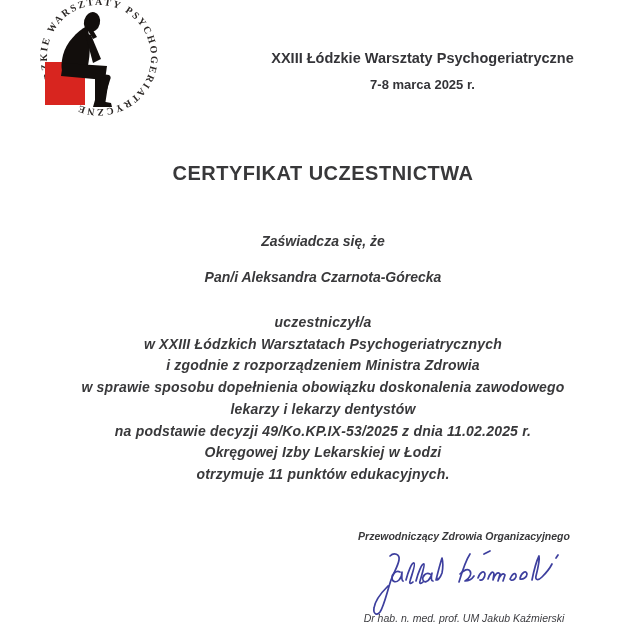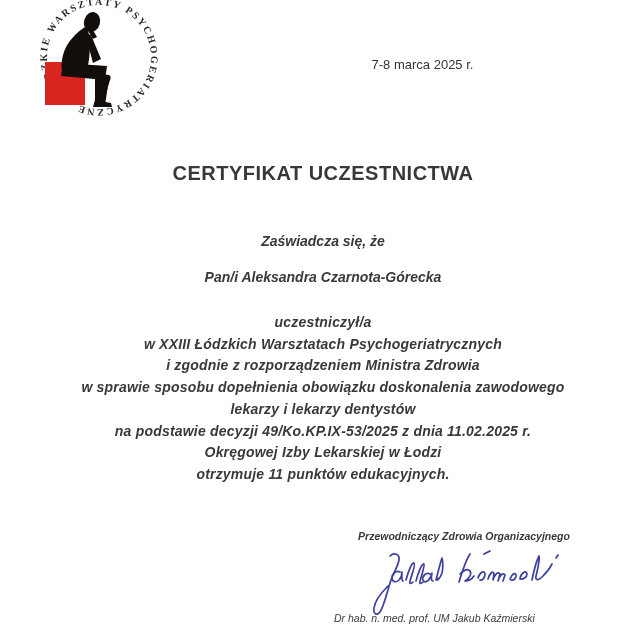--- a/index.html
+++ b/index.html
@@ -8,35 +8,35 @@
     font-family:"Liberation Sans",sans-serif;color:#39393b;overflow:hidden;
   }
   .abs{position:absolute;}
   .logo-wrap{left:33px;top:-7px;width:132px;height:132px;}
   .logo-circle-text{
     font-family:"Liberation Serif",serif;font-weight:700;font-size:10px;
     letter-spacing:2px;fill:#2e2a28;
   }
   .header-block{left:245px;top:48px;width:355px;text-align:center;}
   .event-title{font-size:14.5px;font-weight:700;line-height:20px;color:#343438;}
-  .event-date{font-size:13px;font-weight:400;line-height:18px;margin-top:8px;color:#343438;}
+  .event-date{font-size:13px;font-weight:700;line-height:18px;margin-top:8px;color:#343438;}
   .cert-title{
     left:3px;top:160px;width:640px;text-align:center;
     font-size:20px;font-weight:700;letter-spacing:0.5px;line-height:26px;color:#38383a;
   }
   .intro-line{left:3px;top:230px;width:640px;text-align:center;
     font-size:14px;font-weight:700;font-style:italic;line-height:22px;}
   .recipient-line{left:3px;top:266px;width:640px;text-align:center;
     font-size:14px;font-weight:700;font-style:italic;line-height:22px;}
   .body-block{left:3px;top:312px;width:640px;text-align:center;
     font-size:14px;font-weight:700;font-style:italic;line-height:21.7px;letter-spacing:0.2px;}
   .sig-role{left:334px;top:530px;width:260px;text-align:center;
     font-size:10.5px;font-weight:700;font-style:italic;}
   .sig-svg{left:356px;top:548px;width:210px;height:72px;}
-  .sig-name{left:334px;top:612px;width:260px;
+  .sig-name{left:334px;top:612px;width:260px;text-align:center;
     font-size:10.5px;font-weight:400;font-style:italic;color:#3c3c40;}
 </style>
 </head>
 <body>
 
 <div class="page">
 
   <div class="abs logo-wrap">
     <svg width="132" height="132" viewBox="0 0 132 132">
       <defs>
@@ -55,20 +55,21 @@
         <path d="M60,46 L64,44 L58,34 L54,36 Z"></path>
         <path d="M30,70 L74,73 L72,87 L28,83 Z"></path>
         <path d="M62,80 L76,82 C78,83 78,85 77,87 L70,110 L62,108 Z"></path>
         <path d="M62,107 L78,110 L79,114 L60,114 Z"></path>
         <path d="M68,84 L76,86 L72,112 L66,110 Z"></path>
       </g>
     </svg>
   </div>
 
   <div class="abs header-block">
+    <div class="event-title">XXIII Łódzkie Warsztaty Psychogeriatryczne</div>
     <div class="event-date">7-8 marca 2025 r.</div>
   </div>
 
   <div class="abs cert-title">CERTYFIKAT UCZESTNICTWA</div>
 
   <div class="abs intro-line">Zaświadcza się, że</div>
 
   <div class="abs recipient-line">Pan/i Aleksandra Czarnota-Górecka</div>
 
   <div class="abs body-block">

